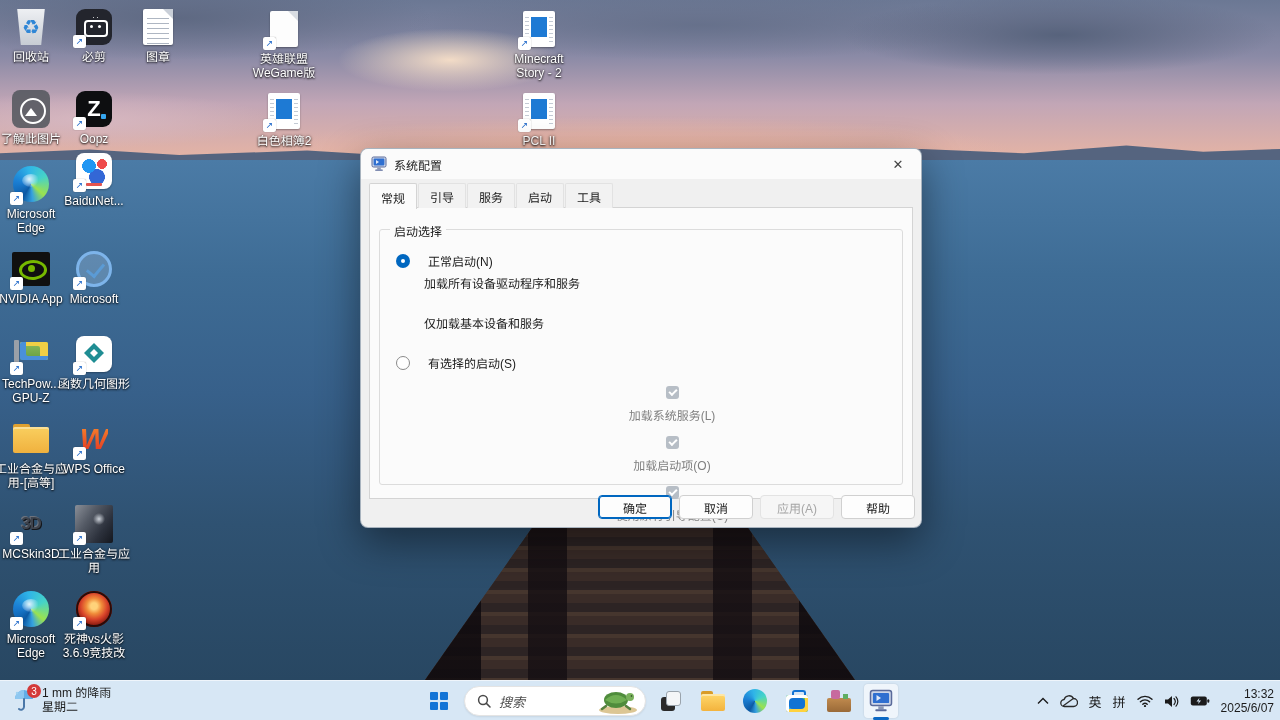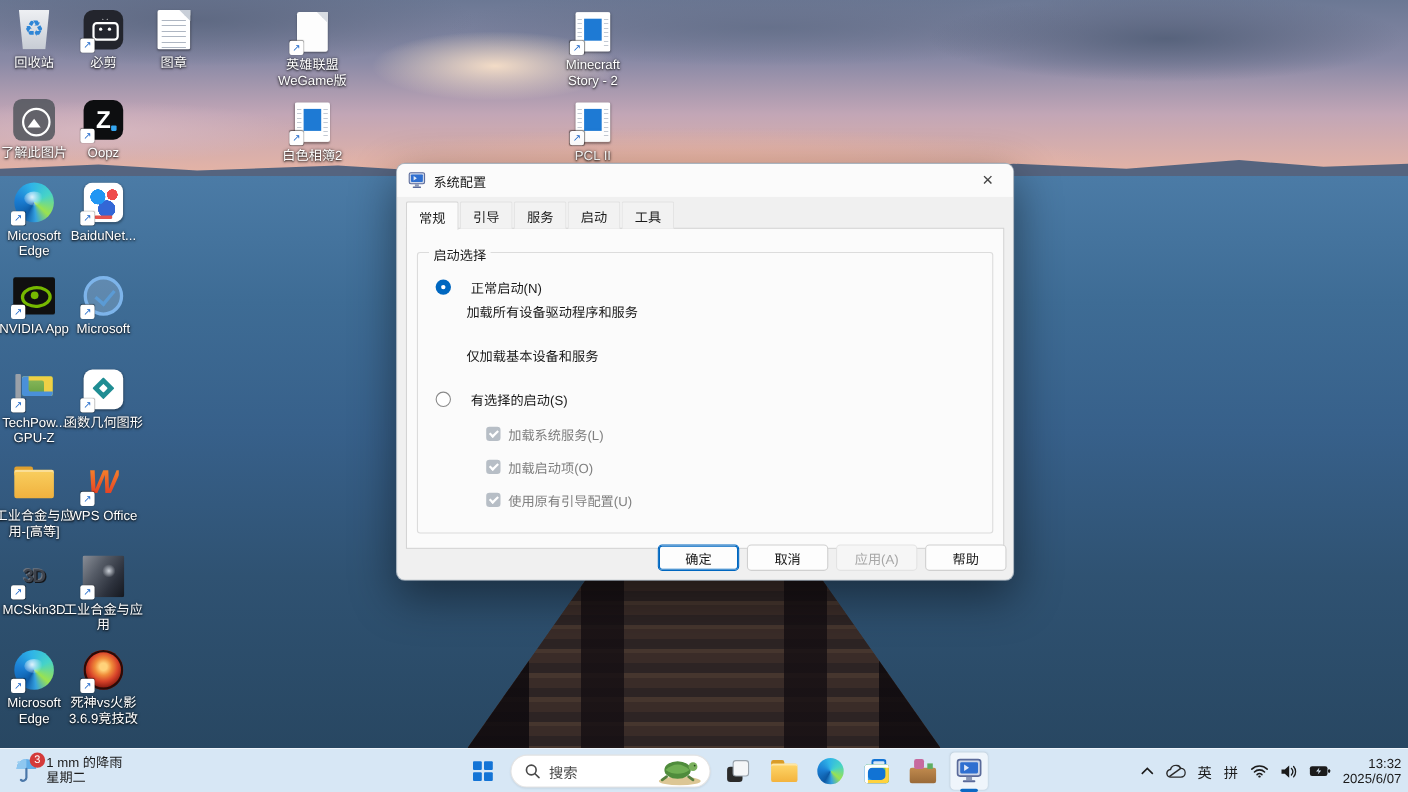--- a/index.html
+++ b/index.html
@@ -140,39 +140,39 @@
   .tabpage { position:relative; margin:0 8px; height:292px; background:#fbfbfb; border:1px solid #d4d4d4; margin-top:-1px; }
   .group { position:absolute; left:9px; right:9px; top:21px; height:256px; border:1px solid #dcdcdc; border-radius:3px; }
   .group-title { position:absolute; top:-8px; left:10px; background:#fbfbfb; padding:0 4px; }
   .group-in { padding:22px 0 0 16px; }
   .rrow { display:flex; align-items:center; gap:18px; margin-bottom:5px; }
   .radio { width:14px; height:14px; border-radius:50%; border:1px solid #8a8a8a; background:#fff; position:relative; flex:0 0 auto; }
   .radio.sel { border:none; background:#0067c0; }
   .radio.sel::after { content:""; position:absolute; left:5px; top:5px; width:4px; height:4px; background:#fff; border-radius:50%; }
   .rdesc { margin:0 0 13px 28px; }
   .gap12 { height:10px; }
-  .cbrow { display:flex; align-items:center; gap:7px; margin:0 0 13px 46px; color:#7f7f7f; }
+  .cbrow { display:flex; align-items:center; gap:7px; margin:0 0 13px 46px; color:#7f7f7f;flex-direction:column; }
   .cb { width:13px; height:13px; border-radius:3px; background:#b7bec6; position:relative; flex:0 0 auto; }
   .cb::after { content:""; position:absolute; left:3px; top:3px; width:6px; height:3px;
     border-left:2px solid #fff; border-bottom:2px solid #fff; transform:rotate(-45deg); }
   .btnrow { position:absolute; right:6px; bottom:8px; display:flex; gap:7px; }
   .btn { width:74px; height:24px; background:#fdfdfd; border:1px solid #d0d0d0; border-radius:4px;
     font-size:12px; color:#1b1b1b; display:flex; align-items:center; justify-content:center; }
   .btn.focus { border-color:#0067c0; box-shadow:inset 0 0 0 1px #0067c0; }
   .btn.disabled { color:#a6a6a6; background:#f6f6f6; border-color:#e3e3e3; }
 
   
   .taskbar { position:absolute; left:0; right:0; bottom:0; height:40px; background:#d7e7f5;
     border-top:1px solid rgba(255,255,255,.6); }
   .widget { position:absolute; left:6px; top:3px; display:flex; align-items:center; gap:6px; padding:2px 6px; border-radius:4px; }
   .widget-ico { position:relative; width:24px; height:26px; }
   .badge { position:absolute; top:-3px; right:-5px; min-width:14px; height:14px; border-radius:7px; background:#d43a3a;
     color:#fff; font-size:10px; display:flex; align-items:center; justify-content:center; padding:0 2px; }
   .widget-txt { font-size:12px; line-height:14px; color:#1b1b1b; }
-  .tb-center { position:absolute; left:50%; top:0; height:40px; transform:translateX(-218px); display:flex; align-items:center; gap:8px; }
+  .tb-center { position:absolute; left:50%; top:0; height:40px; transform:translateX(-218px); display:flex; align-items:center; gap:8px;font-style:italic; }
   .tb-btn { width:34px; height:34px; border-radius:4px; display:flex; align-items:center; justify-content:center; position:relative; }
   .tb-btn.active { background:rgba(255,255,255,.6); box-shadow:0 0 2px rgba(0,0,0,.15); }
   .indicator { position:absolute; bottom:-2px; left:50%; transform:translateX(-50%); width:16px; height:3px; border-radius:2px; background:#0b68c4; }
   .start-logo { width:18px; height:18px; display:grid; grid-template-columns:8px 8px; grid-template-rows:8px 8px; gap:2px; }
   .start-logo i { background:#1374d6; border-radius:1px; }
   .search { width:182px; height:30px; background:#fff; border:1px solid #e4e4e4; border-radius:16px;
     display:flex; align-items:center; gap:8px; padding:0 12px; position:relative; box-shadow:0 1px 2px rgba(0,0,0,.08); }
   .search-txt { color:#4c4c4c; font-size:13px; flex:1; }
   .turtle { position:absolute; right:6px; bottom:1px; width:42px; height:26px; }
   
@@ -280,21 +280,21 @@
     <div class="di-label">PCL II</div>
   </div>
   <div class="di" style="left:-8px;top:163px">
     <div class="di-img">
         <div class="art art-edge"></div>
         <span class="sc"></span>
       </div>
     <div class="di-label">Microsoft
 Edge</div>
   </div>
-  <div class="di" style="left:55px;top:163px">
+  <div class="di" style="left:55px;top:150px">
     <div class="di-img">
         <div class="art art-baidu"></div>
         <span class="sc"></span>
       </div>
     <div class="di-label">BaiduNet...</div>
   </div>
   <div class="di" style="left:-8px;top:248px">
     <div class="di-img">
         <div class="art art-nvidia"></div>
         <span class="sc"></span>

